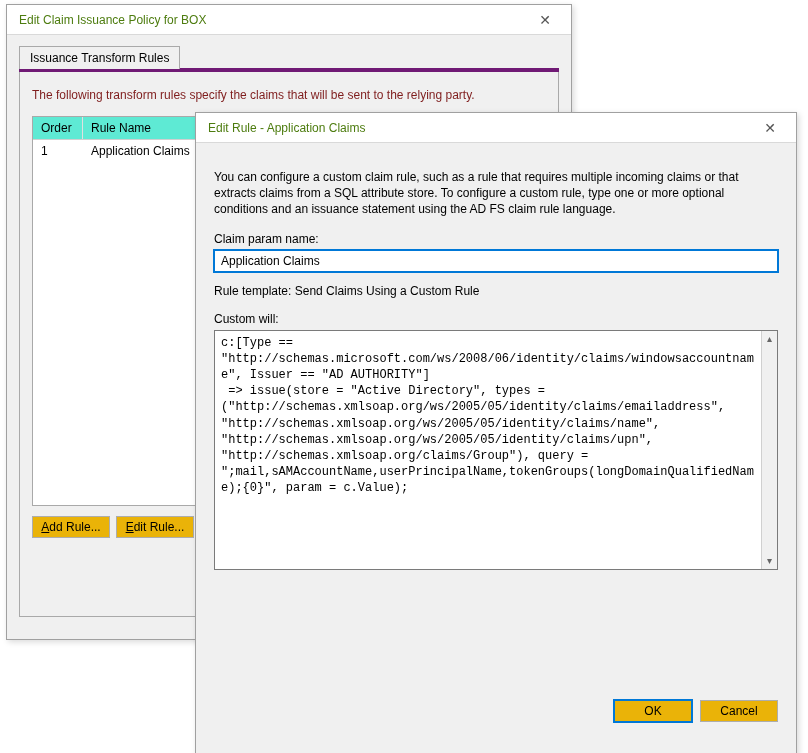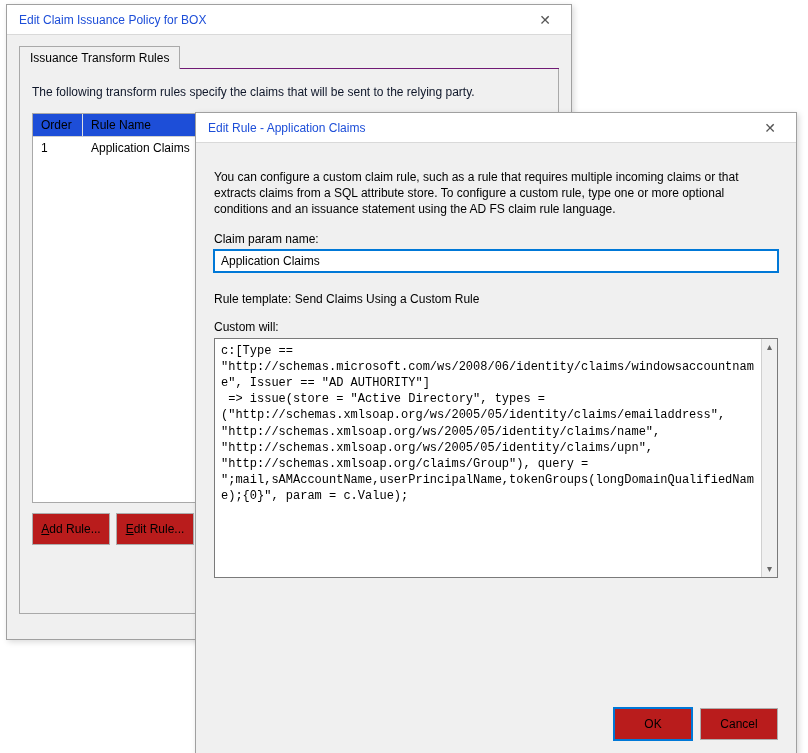--- a/index.html
+++ b/index.html
@@ -24,93 +24,93 @@
     height: 30px;
     background: #fff;
     display: flex;
     align-items: center;
     padding: 0 8px 0 12px;
     border-bottom: 1px solid #d9d9d9;
   }
   .titlebar .title {
     flex: 1;
     font-size: 12px;
-    color: #1d4ed8;
+    color: #4d7c0f;
   }
   .titlebar .close {
     width: 36px;
     height: 22px;
     display: flex;
     align-items: center;
     justify-content: center;
     color: #555;
     font-size: 14px;
     cursor: default;
   }
   .client {
     padding: 8px 12px 12px 12px;
   }
   
   .tabstrip {
     display: flex;
-    border-bottom: 1px solid #701a75;
+    border-bottom: 4px solid #701a75;
     margin-top: 2px;
   }
   .tab {
     padding: 4px 10px;
     border: 1px solid #a9a9a9;
     border-bottom: none;
     background: #fff;
     position: relative;
     top: 1px;
     font-size: 12px;
   }
   .tab.active { background: #f0f0f0; }
   .tabpanel {
     border: 1px solid #a9a9a9;
     border-top: none;
     background: #f0f0f0;
     padding: 12px;
     height: 545px;
   }
-  .desc { margin: 4px 0 14px 0; color: #0f172a; }
+  .desc { margin: 4px 0 14px 0; color: #7f1d1d; }
   .listview {
     border: 1px solid #a9a9a9;
     background: #fff;
     height: 390px;
     display: flex;
     flex-direction: column;
   }
   .listheader {
     display: flex;
     background: #fff;
     border-bottom: 1px solid #d0d0d0;
   }
   .listheader .col {
     padding: 4px 8px;
     border-right: 1px solid #e0e0e0;
     font-size: 12px;
     color: #000;
-    background: #1d4ed8;
+    background: #5eead4;
   }
   .col-order { width: 50px; }
   .col-name { flex: 1; }
   .listrow {
     display: flex;
   }
   .listrow .cell { padding: 4px 8px; }
   .btnrow {
     margin-top: 10px;
     display: flex;
     gap: 6px;
   }
   .winbtn {
     min-width: 78px;
-    height: 32px;
-    background: #b91c1c;
+    height: 22px;
+    background: #eab308;
     border: 1px solid #adadad;
     font-size: 12px;
     padding: 0 8px;
     cursor: default;
     display: inline-flex;
     align-items: center;
     justify-content: center;
   }
 
   
@@ -121,21 +121,21 @@
     width: 100%;
     height: 22px;
     border: 1px solid #0078d7;
     background: #fff;
     padding: 2px 6px;
     font-size: 12px;
     font-family: inherit;
     outline: 1px solid #0078d7;
     outline-offset: 0;
   }
-  .template { margin: 20px 0 14px 0; }
+  .template { margin: 12px 0 14px 0; }
   .ta-wrap {
     border: 1px solid #7a7a7a;
     background: #fff;
     height: 240px;
     position: relative;
   }
   .ta {
     width: calc(100% - 16px);
     height: 100%;
     border: none;

